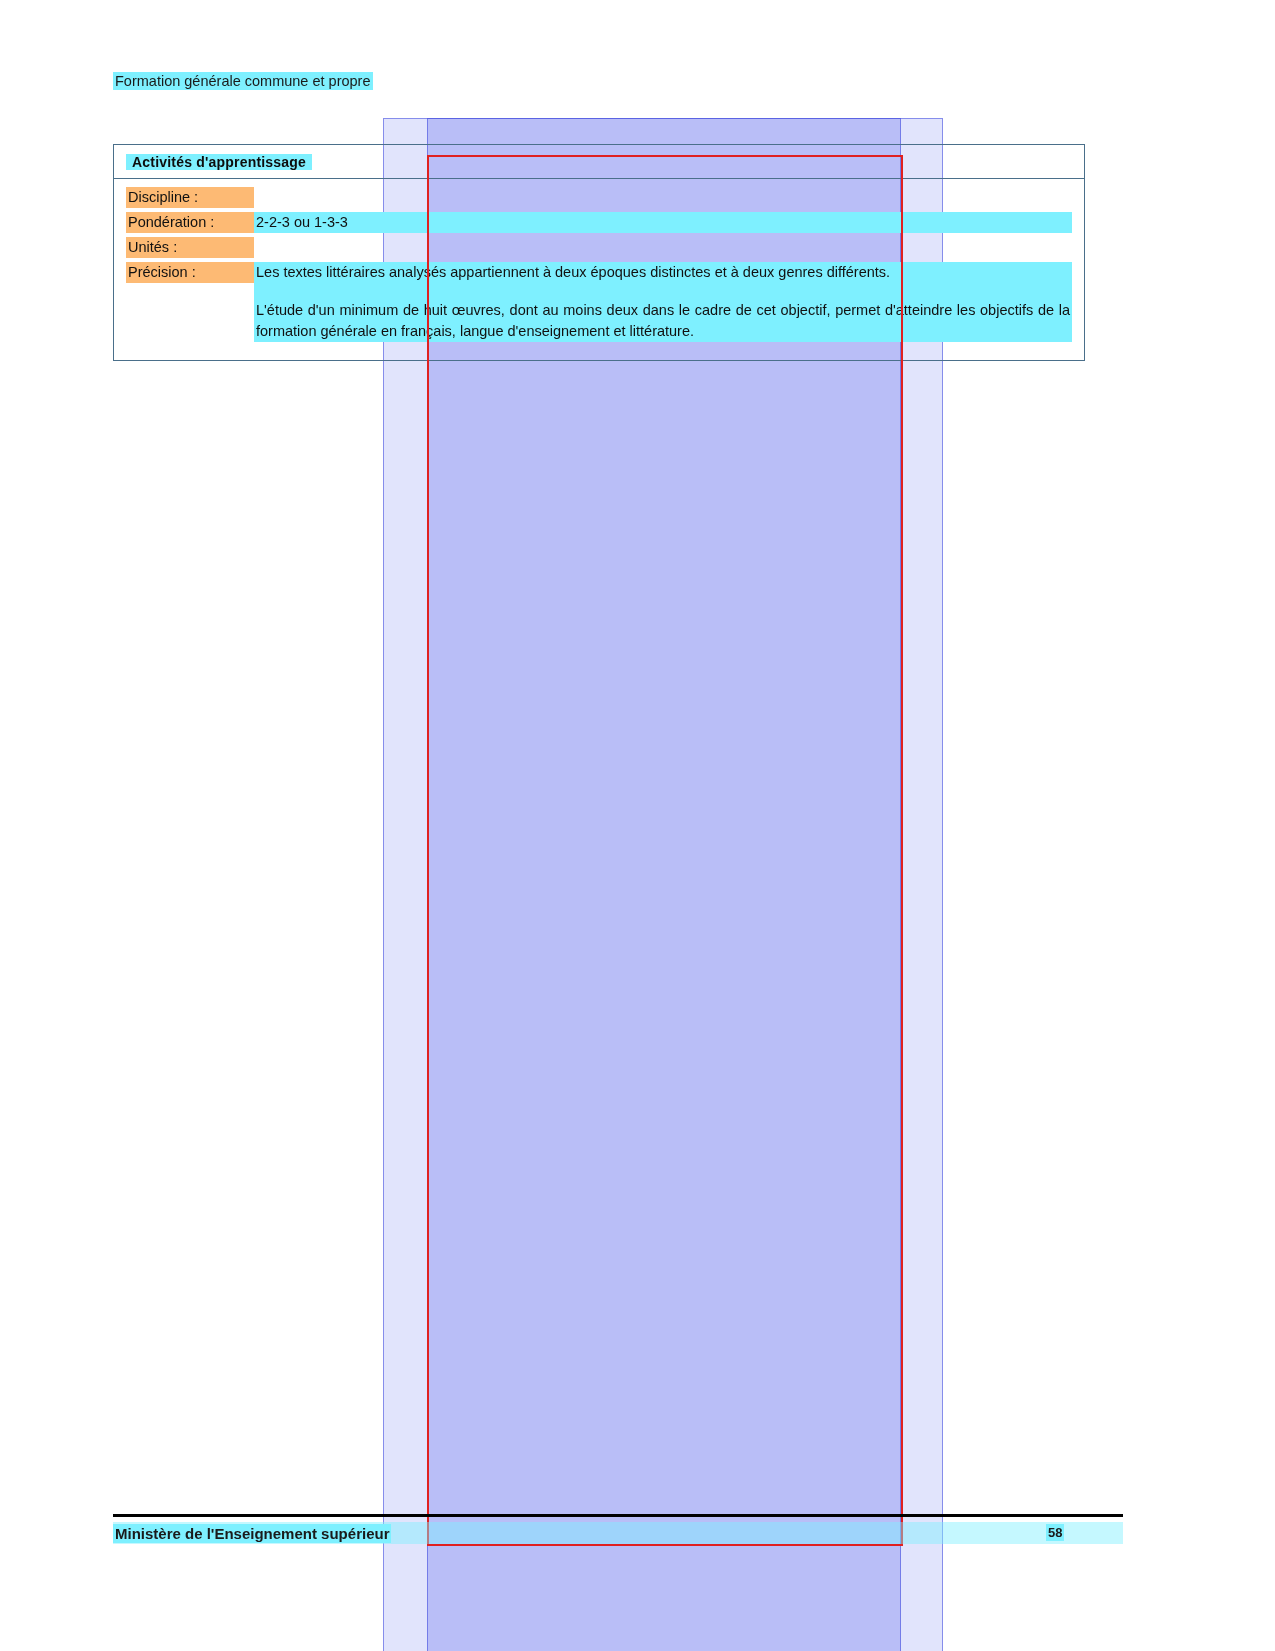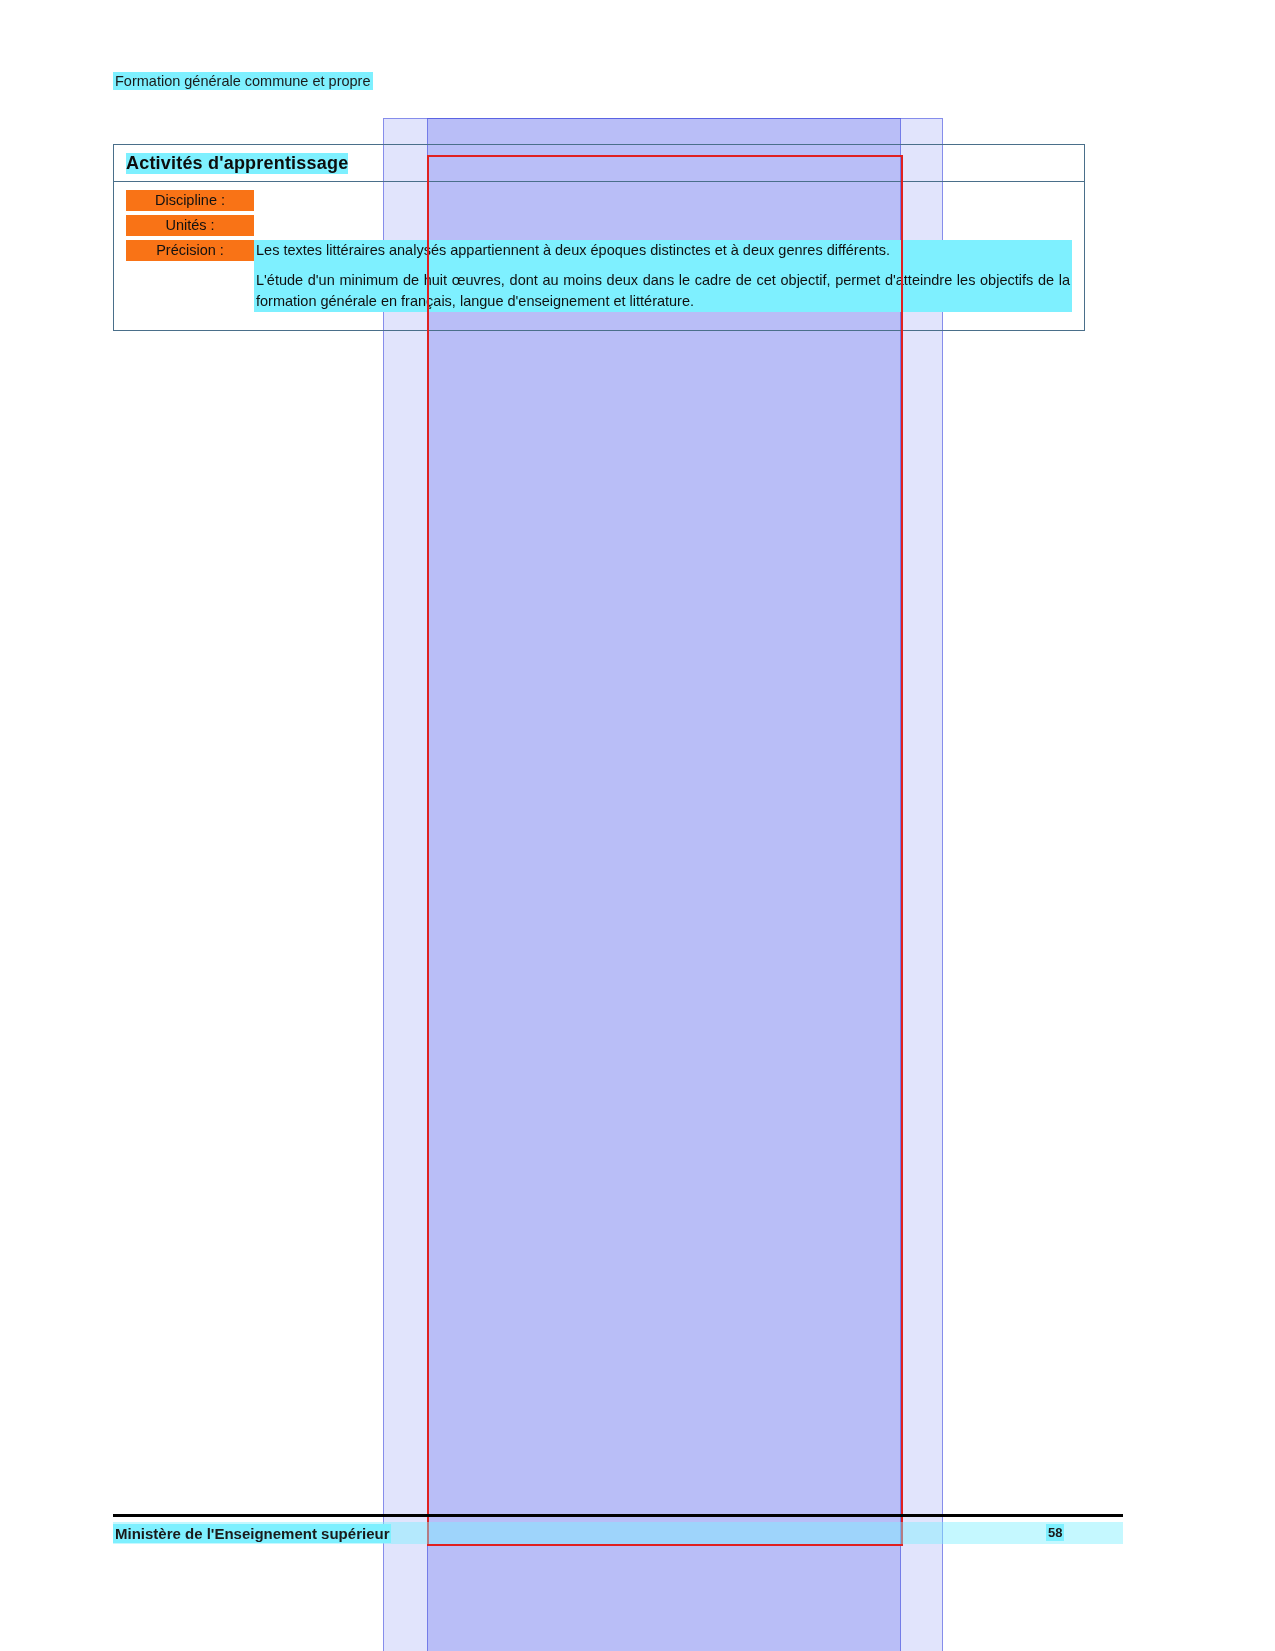--- a/index.html
+++ b/index.html
@@ -56,62 +56,61 @@
     border: 1.5px solid #4a6f8a;
     box-sizing: border-box;
     background: transparent;
   }
   .table-row-head {
     border-bottom: 1px solid #4a6f8a;
     padding: 8px 12px 7px 12px;
   }
   .table-row-head .title {
     font-weight: bold;
-    font-size: 18px;
+    font-size: 14px;
     color: #0d0d0d;
     background: #7ef0ff;
     display: inline-block;
-    padding: 0 0;
+    padding: 0 6px;
     letter-spacing: 0.2px;
   }
   .table-body {
     padding: 8px 12px 14px 12px;
   }
   .field {
     display: flex;
     align-items: flex-start;
     margin-bottom: 4px;
     font-size: 14.5px;
     color: #111111;
     line-height: 1.45;
   }
   .field .label {
     flex: 0 0 128px;
-    background: #f97316;
+    background: #fdba74;
     padding: 0 2px;
     box-sizing: border-box;
     white-space: nowrap;
-    text-align: center;
   }
   .field .value {
     flex: 1 1 auto;
     background: #7ef0ff;
     padding: 0 2px;
     box-sizing: border-box;
   }
   .field.multiline .value {
     text-align: justify;
   }
   .field .value p {
     margin: 0;
     background: #7ef0ff;
     display: block;
   }
   .field .value p + p {
-    margin-top: 9px;
+    margin-top: 17px;
   }
   .just {
     text-align: justify;
     text-align-last: left;
   }
 
   
   .footer-rule {
     position: absolute;
     left: 113px;
@@ -166,20 +165,24 @@
   <div class="table-box">
     <div class="table-row-head">
       <span class="title">Activités d'apprentissage</span>
     </div>
     <div class="table-body">
 
       <div class="field">
         <span class="label">Discipline :</span>
       </div>
 
+      <div class="field">
+        <span class="label">Pondération :</span>
+        <span class="value">2-2-3 ou 1-3-3</span>
+      </div>
 
       <div class="field">
         <span class="label">Unités :</span>
       </div>
 
       <div class="field multiline">
         <span class="label">Précision :</span>
         <span class="value">
           <p class="just">Les textes littéraires analysés appartiennent à deux époques distinctes et à deux genres différents.</p>
           <p class="just">L'étude d'un minimum de huit œuvres, dont au moins deux dans le cadre de cet objectif, permet d'atteindre les objectifs de la formation générale en français, langue d'enseignement et littérature.</p>

